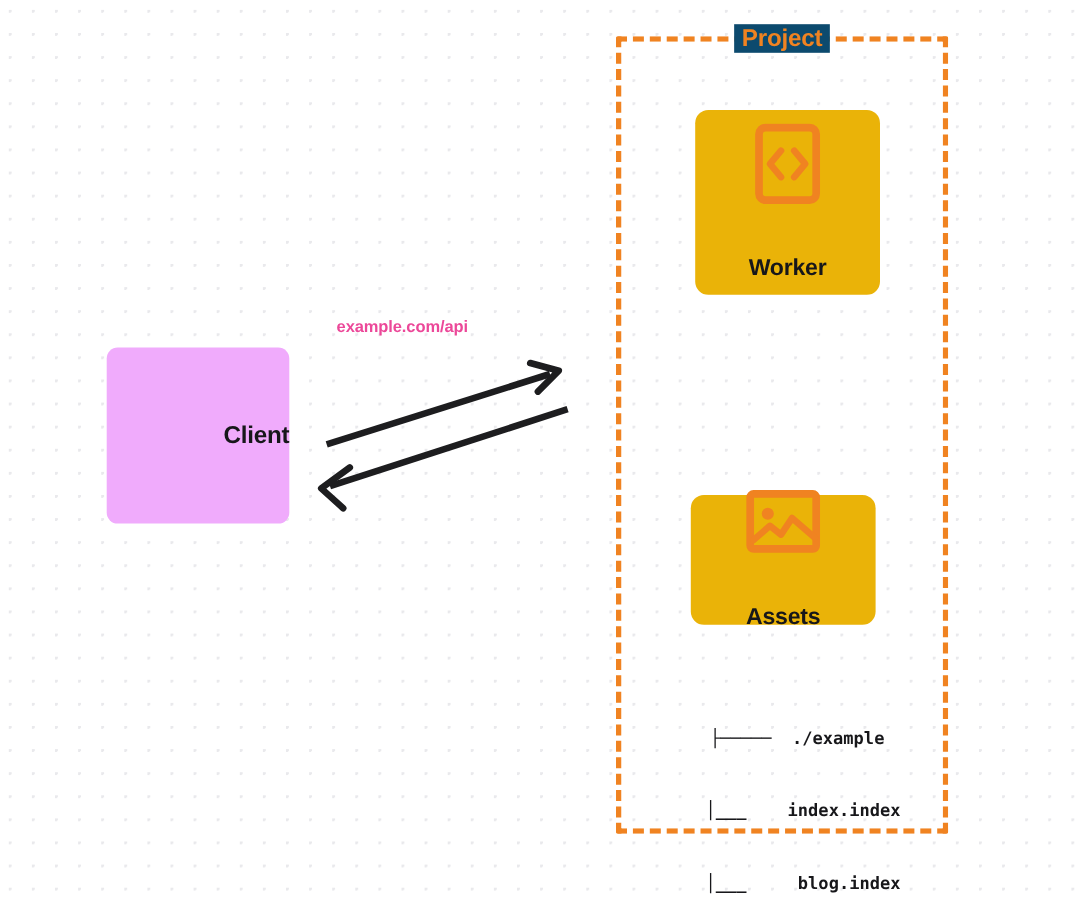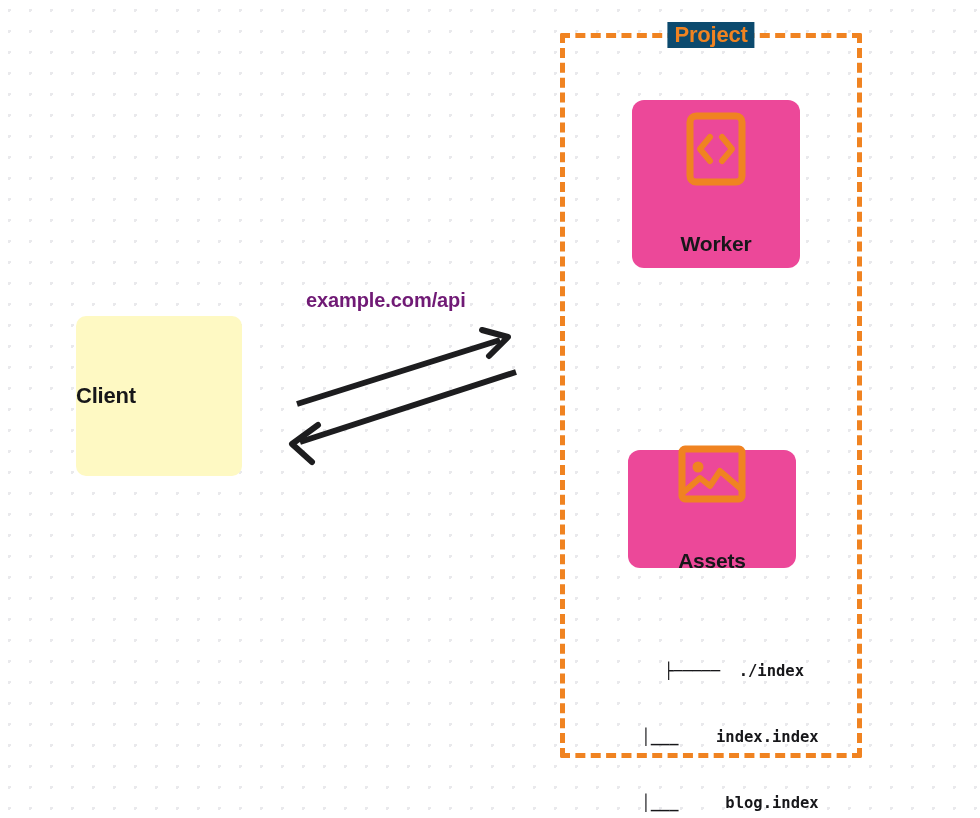--- a/index.html
+++ b/index.html
@@ -21,29 +21,29 @@
   #canvas {
     position: absolute;
     inset: 0;
     width: 980px;
     height: 818px;
   }
 
   
   #client-node {
     position: absolute;
-    left: 76px;
+    left: 97px;
     top: 316px;
     width: 166px;
     height: 160px;
-    background: #fef9c3;
+    background: #f0abfc;
     border-radius: 10px;
     display: flex;
     align-items: center;
-    justify-content: flex-start;
+    justify-content: flex-end;
   }
   #client-node .node-label {
     font-size: 22px;
     font-weight: bold;
     color: #17171a;
     letter-spacing: -0.2px;
   }
 
   
   #project-container {
@@ -67,21 +67,21 @@
     font-size: 22px;
     font-weight: bold;
     color: #f08321;
     letter-spacing: -0.2px;
     white-space: nowrap;
   }
 
   
   .service-card {
     position: absolute;
-    background: #ec4899;
+    background: #eab308;
     border-radius: 12px;
     display: flex;
     flex-direction: column;
     align-items: center;
     justify-content: center;
     gap: 32px;
   }
   #worker-card {
     left: 632px;
     top: 100px;
@@ -127,23 +127,23 @@
     top: 0;
     width: 980px;
     height: 818px;
     pointer-events: none;
   }
 
   #request-label {
     position: absolute;
     left: 306px;
     top: 289px;
-    font-size: 20px;
-    font-weight: bold;
-    color: #701a75;
+    font-size: 15px;
+    font-weight: bold;
+    color: #ec4899;
     letter-spacing: -0.1px;
     white-space: nowrap;
   }
 </style>
 </head>
 <body>
 
 <div id="canvas">
 
   <div id="client-node">
@@ -185,19 +185,19 @@
       <svg width="68" height="58" viewBox="0 0 68 58" xmlns="http://www.w3.org/2000/svg">
         <rect x="4" y="4" width="60" height="50" rx="3" ry="3" fill="none" stroke="#f08321" stroke-width="7"></rect>
         <circle cx="20" cy="22" r="5.5" fill="#f08321"></circle>
         <polyline points="7,46 22,33 32,41 42,26 63,44" fill="none" stroke="#f08321" stroke-width="6" stroke-linecap="round" stroke-linejoin="round"></polyline>
       </svg>
     </span>
     <span class="service-label">Assets</span>
   </div>
 
   <div id="file-tree">
-    <div>├─────  ./index</div>
+    <div>├─────  ./example</div>
     <div>    │___    index.index</div>
     <div>    │___     blog.index</div>
     
   </div>
 
 </div>
 
 </body></html>

